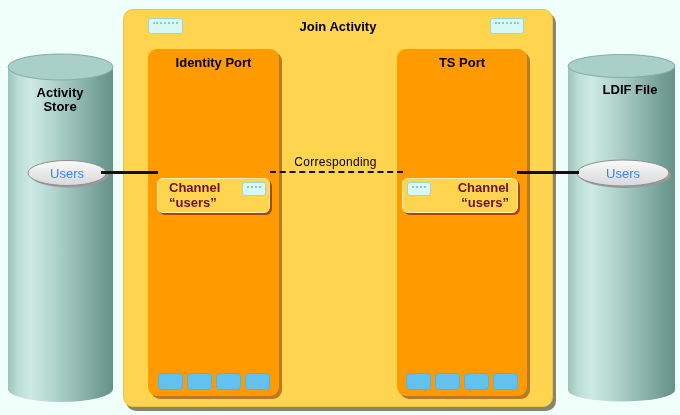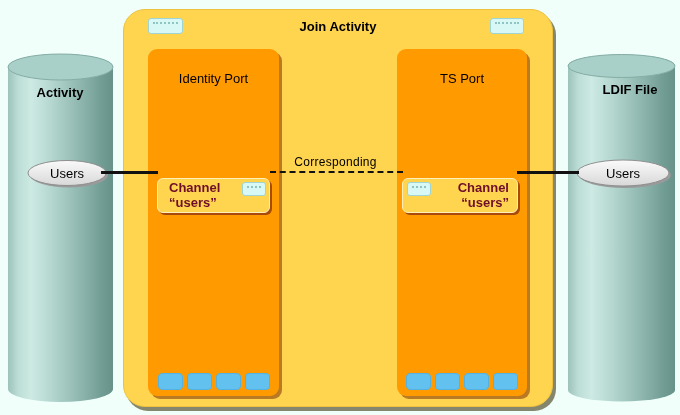--- a/index.html
+++ b/index.html
@@ -13,21 +13,21 @@
     background:#f0fffa;
     overflow:hidden;
   }
   .abs{position:absolute;}
 
   
   .activity-box{
     left:123px;top:9px;width:430px;height:398px;
     background:#ffd44f;
     border:1px solid #eec23e;
-    border-radius:22px;
+    border-radius:10px;
     box-shadow:3px 4px 0 rgba(105,105,75,.8);
     box-sizing:border-box;
     z-index:2;
   }
   .activity-title{
     position:absolute;left:0;right:0;top:9px;
     text-align:center;
     font-size:13px;font-weight:bold;color:#000;
   }
 
@@ -50,23 +50,23 @@
   .port-box{
     position:absolute;
     top:39px;height:347px;
     background:#ff9b00;
     border-radius:9px;
     box-shadow:3px 3px 0 rgba(130,45,0,.55);
   }
   .port-box.left{left:24px;width:131px;}
   .port-box.right{left:273px;width:130px;}
   .port-title{
-    position:absolute;left:0;right:0;top:22px;
-    text-align:center;
-    font-size:13px;font-weight:normal;color:#000;
+    position:absolute;left:0;right:0;top:6px;
+    text-align:center;
+    font-size:13px;font-weight:bold;color:#000;
   }
   .port-tabs{
     position:absolute;left:0;right:0;bottom:6px;
     display:flex;justify-content:center;gap:4px;
   }
   .bluetab{
     width:25px;height:17px;
     background:#63c1ef;
     border:1px solid #54b2e2;
     border-radius:4px;
@@ -111,21 +111,21 @@
   }
 
   
   .store-name{
     text-align:center;
     font-size:13px;font-weight:bold;line-height:14px;color:#000;
     z-index:4;
   }
   .users-label{
     text-align:center;
-    font-size:13px;color:#000000;
+    font-size:13px;color:#3b82f6;
     z-index:4;
   }
 
   svg.cyl-layer{left:0;top:0;z-index:1;}
 </style>
 </head>
 <body>
 
 <div id="stage">
 
@@ -156,20 +156,21 @@
     <g>
       <path d="M 568 66 A 53.5 11.5 0 0 1 675 66 L 675 390 A 53.5 11.5 0 0 1 568 390 Z" fill="url(#cylGrad)"></path>
       <ellipse cx="621.5" cy="66" rx="53.5" ry="11.5" fill="#a8d0c8" stroke="#84ada5" stroke-width="1"></ellipse>
       <ellipse cx="625" cy="175" rx="46" ry="13" fill="#9a9a9a"></ellipse>
       <ellipse cx="623" cy="173" rx="46" ry="13" fill="url(#usersGrad)" stroke="#8f8f8f" stroke-width="1"></ellipse>
     </g>
   </svg>
 
   <div class="abs store-name" style="left:10px;top:86px;width:100px;">
     <div>Activity</div>
+    <div>Store</div>
   </div>
   <div class="abs store-name" style="left:568px;top:83px;width:108px;padding-left:8px;">
     <div>LDIF File</div>
   </div>
   <div class="abs users-label" style="left:27px;top:166px;width:80px;">Users</div>
   <div class="abs users-label" style="left:583px;top:166px;width:80px;">Users</div>
 
   <div class="abs activity-box">
     <div class="activity-title">Join Activity</div>
 

